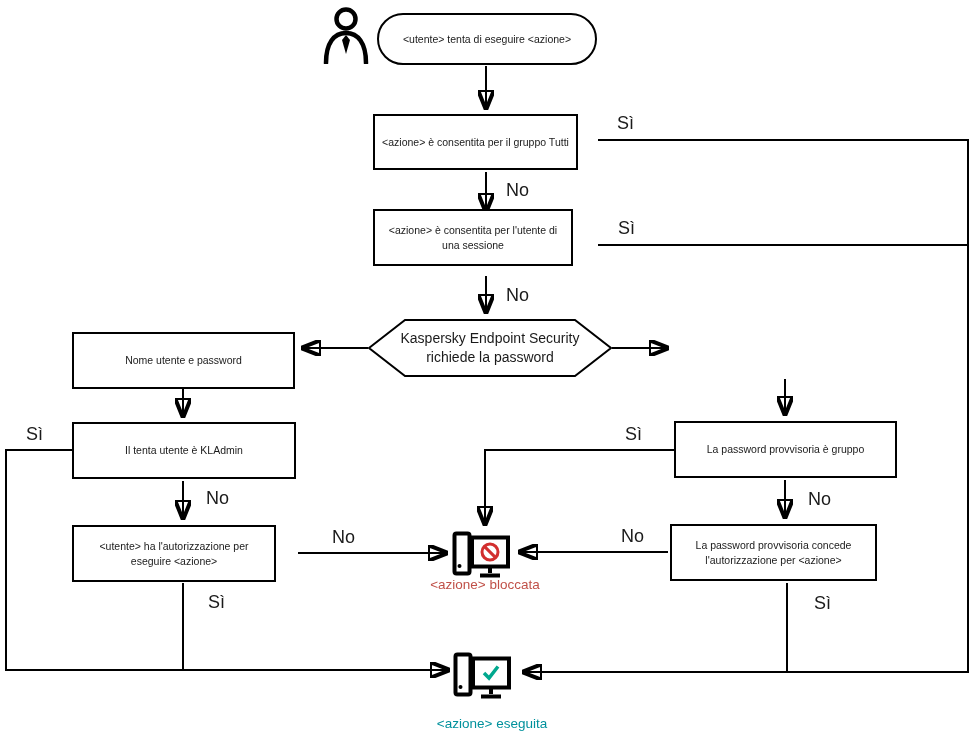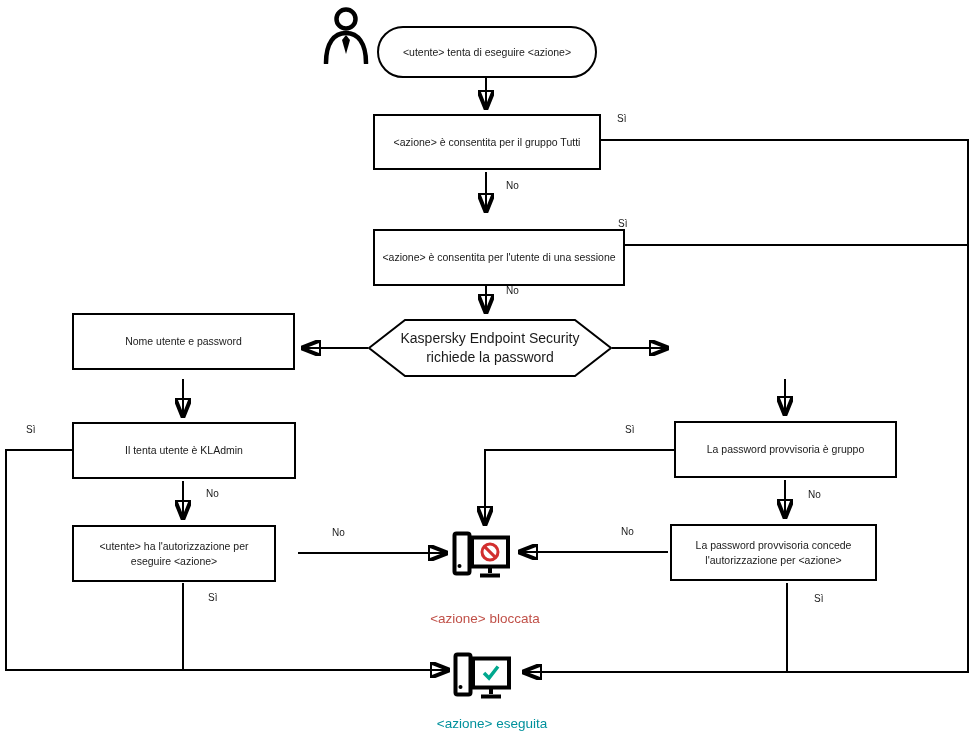--- a/index.html
+++ b/index.html
@@ -14,31 +14,31 @@
     position:relative;width:974px;height:745px;background:#ffffff;
     font-family:"Liberation Sans", sans-serif;color:#1a1a1a;overflow:hidden;
   }
   .connectors{position:absolute;left:0;top:0;width:974px;height:745px;}
   .connectors path{fill:none;stroke:var(--line);stroke-width:2;}
   .node{
     position:absolute;background:#fff;border:2px solid var(--line);
     display:flex;align-items:center;justify-content:center;text-align:center;
     font-size:10.5px;line-height:1.35;box-sizing:border-box;padding:2px 6px;
   }
-  .stadium{border-radius:27px;margin-top:13px;}
+  .stadium{border-radius:27px;}
   .hex-wrap{position:absolute;}
   .hex-bg{position:absolute;left:0;top:0;width:100%;height:100%;}
   .hex-bg polygon{fill:#fff;stroke:var(--line);stroke-width:2;}
   .hex-text{
     position:absolute;left:0;top:0;width:100%;height:100%;
     display:flex;align-items:center;justify-content:center;text-align:center;
     font-size:14px;line-height:1.35;
   }
   .hex-text span{display:block;width:190px;}
-  .edge-label{position:absolute;font-size:10px;color:#1a1a1a;}
+  .edge-label{position:absolute;font-size:18px;color:#1a1a1a;}
   .icon{position:absolute;}
   .outcome{position:absolute;font-size:13.5px;text-align:center;}
   .outcome.blocked{color:var(--blocked-text);}
   .outcome.executed{color:var(--executed-text);}
 </style>
 </head>
 <body>
 
 <div class="canvas">
 
@@ -68,34 +68,34 @@
   </svg>
 
   <svg class="icon" style="left:323px;top:6px" width="46" height="58" viewBox="0 0 46 58">
     <circle cx="23" cy="13" r="9.5" fill="none" stroke="#000" stroke-width="4.5"></circle>
     <path d="M3,57 C3,37 11,27 23,27 C35,27 43,37 43,57" fill="none" stroke="#000" stroke-width="4.5" stroke-linecap="round"></path>
     <path d="M23,29 L27,34 L23,48 L19,34 Z" fill="#000"></path>
   </svg>
 
   <div class="node stadium" style="left:377px;top:13px;width:220px;height:52px">&lt;utente&gt; tenta di eseguire &lt;azione&gt;</div>
 
-  <div class="node" style="left:373px;top:114px;width:228px;height:56px">&lt;azione&gt; è consentita per il gruppo Tutti</div>
+  <div class="node" style="left:373px;top:114px;width:205px;height:56px">&lt;azione&gt; è consentita per il gruppo Tutti</div>
 
-  <div class="node" style="left:373px;top:229px;width:252px;height:57px">&lt;azione&gt; è consentita per l'utente di una sessione</div>
+  <div class="node" style="left:373px;top:209px;width:200px;height:57px">&lt;azione&gt; è consentita per l'utente di una sessione</div>
 
   <div class="hex-wrap" style="left:368px;top:318px;width:244px;height:60px">
     <svg class="hex-bg" viewBox="0 0 244 60" preserveAspectRatio="none">
       <polygon points="1,30 37,2 207,2 243,30 207,58 37,58"></polygon>
     </svg>
     <div class="hex-text">
       <span>Kaspersky Endpoint Security richiede la password</span>
     </div>
   </div>
 
-  <div class="node" style="left:72px;top:313px;width:223px;height:57px">Nome utente e password</div>
+  <div class="node" style="left:72px;top:332px;width:223px;height:57px">Nome utente e password</div>
 
 
   <div class="node" style="left:72px;top:422px;width:224px;height:57px">Il tenta utente è KLAdmin</div>
 
   <div class="node" style="left:674px;top:421px;width:223px;height:57px">La password provvisoria è gruppo</div>
 
   <div class="node" style="left:72px;top:525px;width:204px;height:57px">&lt;utente&gt; ha l'autorizzazione per eseguire &lt;azione&gt;</div>
 
   <div class="node" style="left:670px;top:524px;width:207px;height:57px">La password provvisoria concede l'autorizzazione per &lt;azione&gt;</div>
 
@@ -104,21 +104,21 @@
     <circle cx="7.5" cy="35" r="2" fill="#000"></circle>
     <rect x="20" y="6.5" width="36" height="29" fill="#fff" stroke="#000" stroke-width="4"></rect>
     <g>
       <circle cx="38" cy="21" r="8" fill="none" stroke="var(--blocked-icon)" stroke-width="3"></circle>
       <line x1="32.6" y1="15.6" x2="43.4" y2="26.4" stroke="var(--blocked-icon)" stroke-width="3"></line>
     </g>
     <line x1="38" y1="35.5" x2="38" y2="42" stroke="#000" stroke-width="4"></line>
     <line x1="28" y1="44.5" x2="48" y2="44.5" stroke="#000" stroke-width="4"></line>
   </svg>
 
-  <div class="outcome blocked" style="left:417px;top:611px;width:136px">&lt;azione&gt; bloccata</div>
+  <div class="outcome blocked" style="left:417px;top:577px;width:136px">&lt;azione&gt; bloccata</div>
 
   <svg class="icon" style="left:453px;top:652px" width="62" height="48" viewBox="0 0 62 48">
     <rect x="2.5" y="2.5" width="15" height="40" rx="2" fill="#fff" stroke="#000" stroke-width="4"></rect>
     <circle cx="7.5" cy="35" r="2" fill="#000"></circle>
     <rect x="20" y="6.5" width="36" height="29" fill="#fff" stroke="#000" stroke-width="4"></rect>
     <path d="M31,21 L36,26 L45,14.5" fill="none" stroke="var(--executed-icon)" stroke-width="3.5"></path>
     <line x1="38" y1="35.5" x2="38" y2="42" stroke="#000" stroke-width="4"></line>
     <line x1="28" y1="44.5" x2="48" y2="44.5" stroke="#000" stroke-width="4"></line>
   </svg>
 

